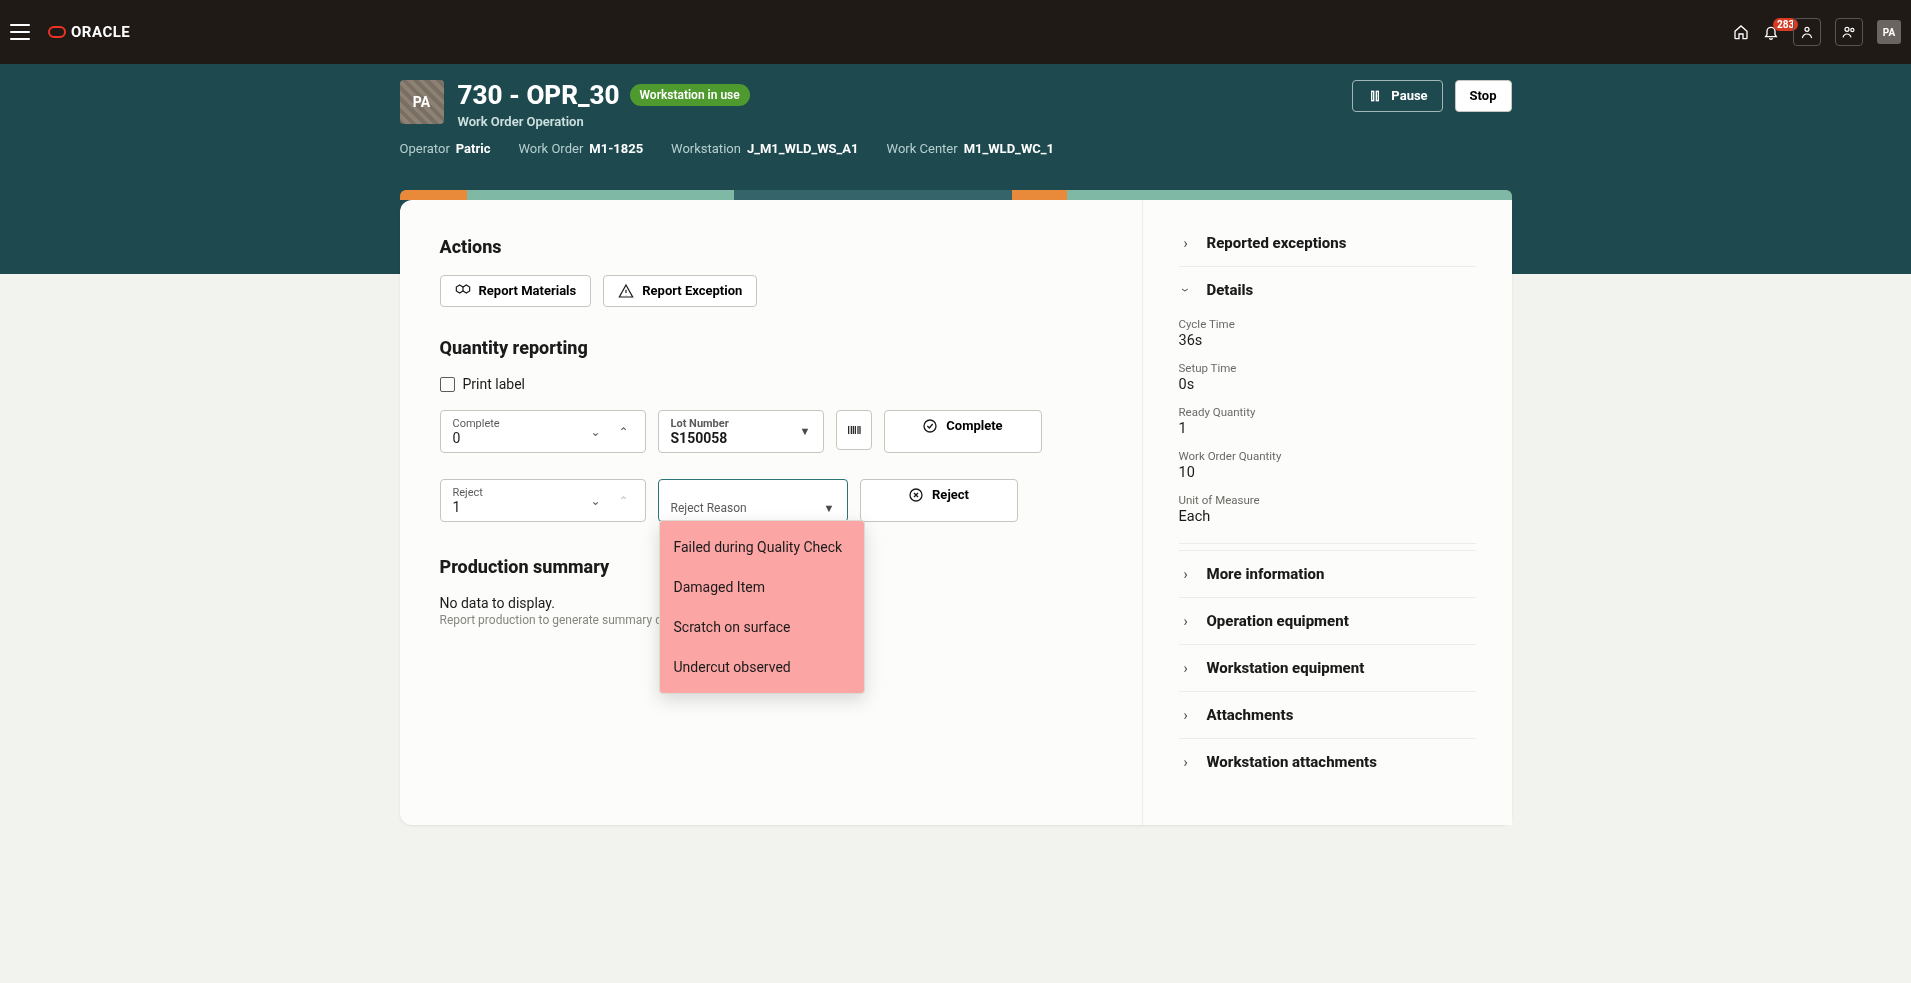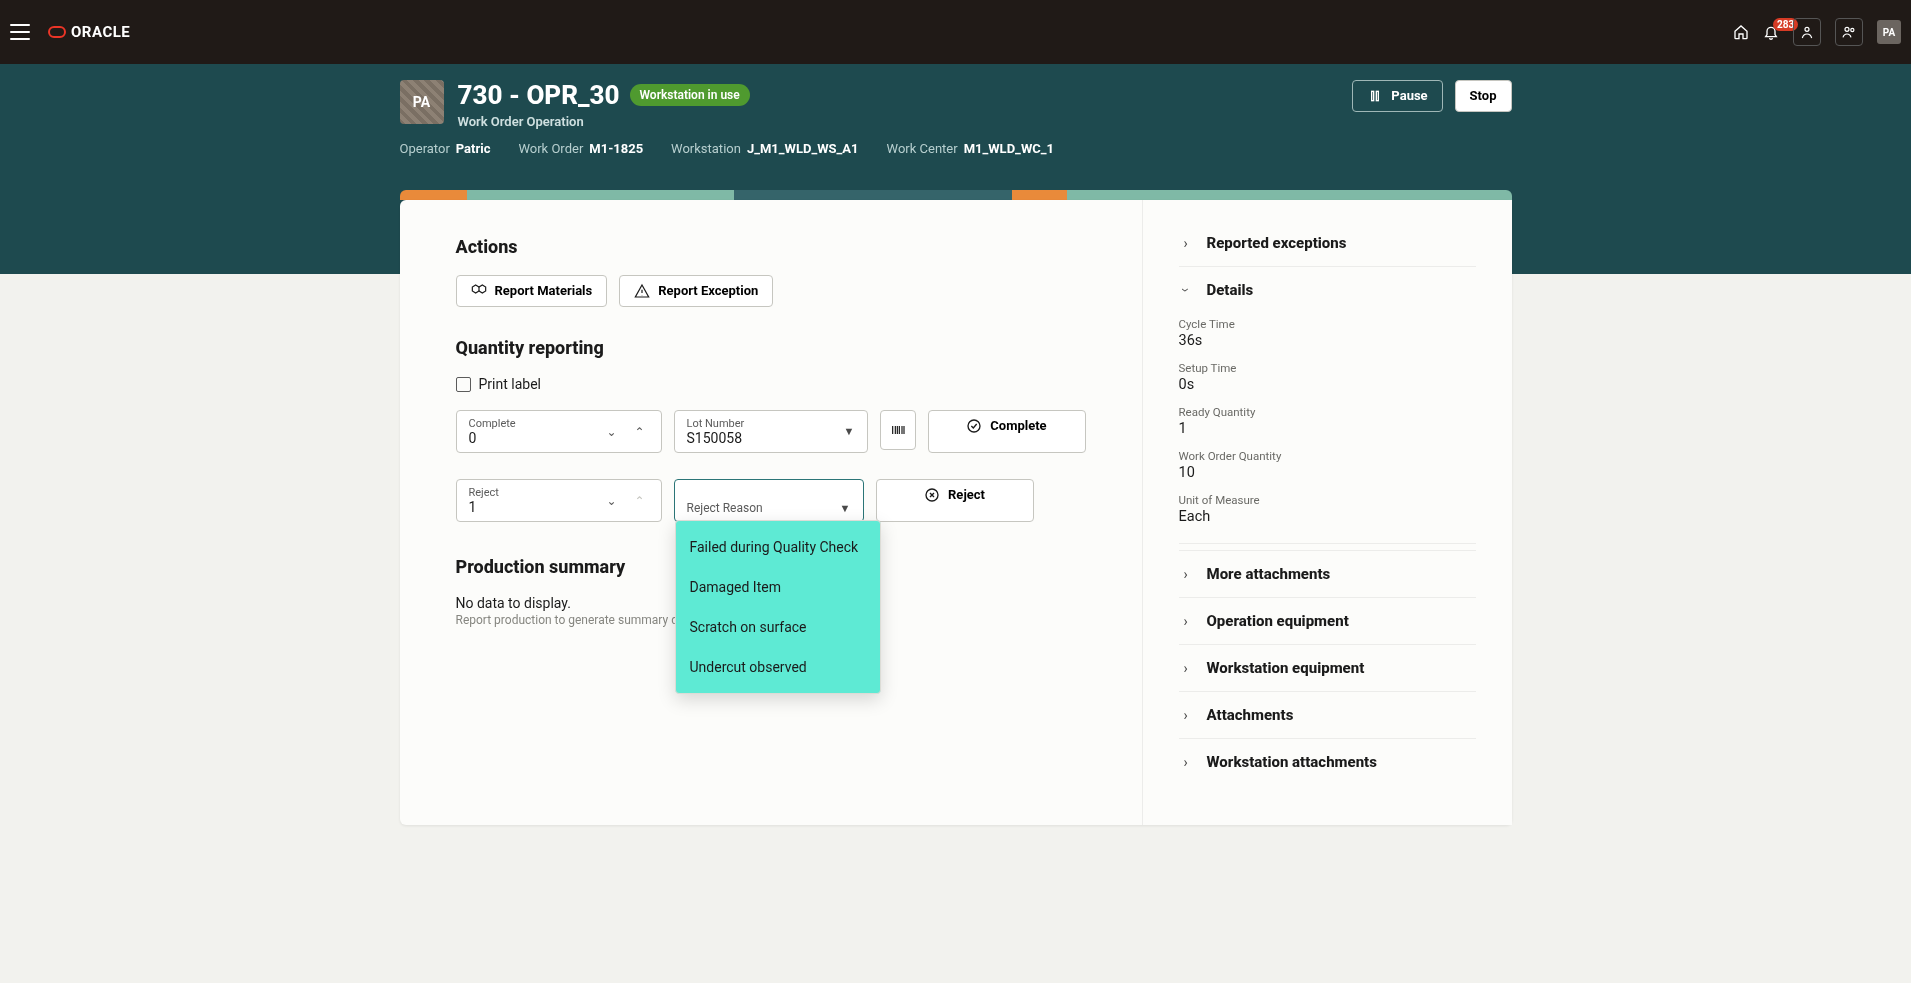--- a/index.html
+++ b/index.html
@@ -26,54 +26,54 @@
   .badge-green { background:#4f9a2f; color:#fff; font-size:12px; font-weight:600; padding:4px 10px; border-radius:12px; }
   .hero-sub { color:#cfe0e0; font-size:13px; font-weight:600; }
   .hero-btns { display:flex; gap:12px; }
   .btn { border:1px solid #c6c6c0; background:#fff; padding:7px 14px; border-radius:4px; font-size:13px; font-weight:700; display:inline-flex; gap:8px; cursor:pointer; }
   .btn-outline { background:transparent; border:1px solid #9fb7b7; color:#fff; }
   .hero-meta { display:flex; gap:28px; color:#e5efef; font-size:13px; padding-bottom:20px; }
   .hero-meta .lbl { color:#b7cfcf; margin-right:6px; }
   .hero-meta .val { font-weight:700; color:#fff; }
   .bannerstrip { height:10px; background: linear-gradient(90deg,#e98a3a 0 6%, #7fb9a6 6% 30%, #35646a 30% 55%, #e98a3a 55% 60%, #7fb9a6 60% 100%); border-radius:6px 6px 0 0; }
   .page { max-width:1112px; margin:-84px auto 40px auto; position:relative; }
-  .card { background:#fcfcfa; border-radius:6px; box-shadow:0 1px 3px rgba(0,0,0,.08); overflow:visible;padding-left:16px; }
+  .card { background:#fcfcfa; border-radius:12px; box-shadow:0 1px 3px rgba(0,0,0,.08); overflow:visible; }
   .card-body { display:flex; }
   .main-col { flex:1; padding:36px 40px 60px 40px; }
   .side-col { width:370px; border-left:1px solid #ececea; padding:28px 36px 40px 36px; background:#fcfcfa; }
   h2.section { font-size:18px; font-weight:800; margin-bottom:18px; }
   .action-row { display:flex; gap:12px; margin-bottom:30px; }
   .quantity-row { display:flex; gap:12px; align-items:stretch; margin-bottom:20px; }
   .field { border:1px solid #c6c6c0; border-radius:4px; background:#fff; padding:6px 12px 6px 12px; display:flex; flex-direction:column; justify-content:center; position:relative; min-height:40px; }
   .field-focused { border:1.5px solid #2b7577; }
   .field-label { font-size:11px; color:#5b5b5b; }
   .field-value { font-size:14px; color:#1b1b1b; }
   .spin-btn { width:18px; height:18px; display:flex; align-items:center; justify-content:center; cursor:pointer; color:#5b5b5b; }
   .chev { font-size:12px; }
   .field-with-spin { display:flex; align-items:center; gap:8px; }
   .checkbox-row { display:flex; align-items:center; gap:8px; margin-bottom:18px; font-size:14px; }
   .cb { width:15px; height:15px; border:1.5px solid #5b5b5b; border-radius:2px; }
-  .dropdown-panel { position:absolute; top:40px; left:0; width:206px; background:#5eead4; border:1px solid #dcdcd6; border-radius:4px; box-shadow:0 6px 18px rgba(0,0,0,.15); z-index:20; padding:6px 0; }
+  .dropdown-panel { position:absolute; top:40px; left:0; width:206px; background:#fca5a5; border:1px solid #dcdcd6; border-radius:4px; box-shadow:0 6px 18px rgba(0,0,0,.15); z-index:20; padding:6px 0; }
   .dropdown-panel .opt { padding:12px 14px; font-size:14px; cursor:pointer; }
   .prod-sum-empty { color:#1b1b1b; font-size:14px; }
   .prod-sum-empty .hint { color:#868680; font-size:12px; margin-top:2px; }
   .acc-row { display:flex; align-items:center; gap:14px; padding:14px 0; border-top:1px solid #ececea; cursor:pointer; }
   .acc-row:first-child { border-top:none; padding-top:6px; }
   .acc-title { font-size:15px; font-weight:800; }
   .chev-icon { width:14px; text-align:center; font-size:14px; color:#4a4a4a; }
   .detail-block { padding: 4px 0 14px 0; border-bottom:1px solid #ececea; margin-bottom:6px; }
   .detail-item { margin-bottom:12px; }
   .detail-item .dl { font-size:11.5px; color:#6a6a66; }
   .detail-item .dv { font-size:14.5px; color:#1b1b1b; margin-top:1px; }
   .icon-svg { width:16px; height:16px; }
   .sq-icon-btn { width:36px; height:40px; border:1px solid #c6c6c0; border-radius:4px; background:#fff; display:flex; align-items:center; justify-content:center; cursor:pointer; }
   .wide-btn { flex:1; max-width:158px; justify-content:center; font-weight:700; }
   .field-w-complete { width:206px; }
   .field-w-reject { width:190px;justify-content:flex-end; }
-  .field-w-lot { width:194px; }
+  .field-w-lot { width:166px;font-weight:bold; }
   .caret-down { font-size:11px; color:#4a4a4a; }
 </style>
 </head>
 <body>
 
 <div class="topbar">
   <div class="topbar-left">
     <div class="hamburger">
       <span></span>
         <span></span>
@@ -291,21 +291,21 @@
               <div class="dl">Work Order Quantity</div>
               <div class="dv">10</div>
             </div>
           <div class="detail-item" style="margin-bottom:4px;">
               <div class="dl">Unit of Measure</div>
               <div class="dv">Each</div>
             </div>
         </div>
         <div class="acc-row">
           <span class="chev-icon">›</span>
-          <span class="acc-title">More attachments</span>
+          <span class="acc-title">More information</span>
         </div>
         <div class="acc-row">
           <span class="chev-icon">›</span>
           <span class="acc-title">Operation equipment</span>
         </div>
         <div class="acc-row">
           <span class="chev-icon">›</span>
           <span class="acc-title">Workstation equipment</span>
         </div>
         <div class="acc-row">

